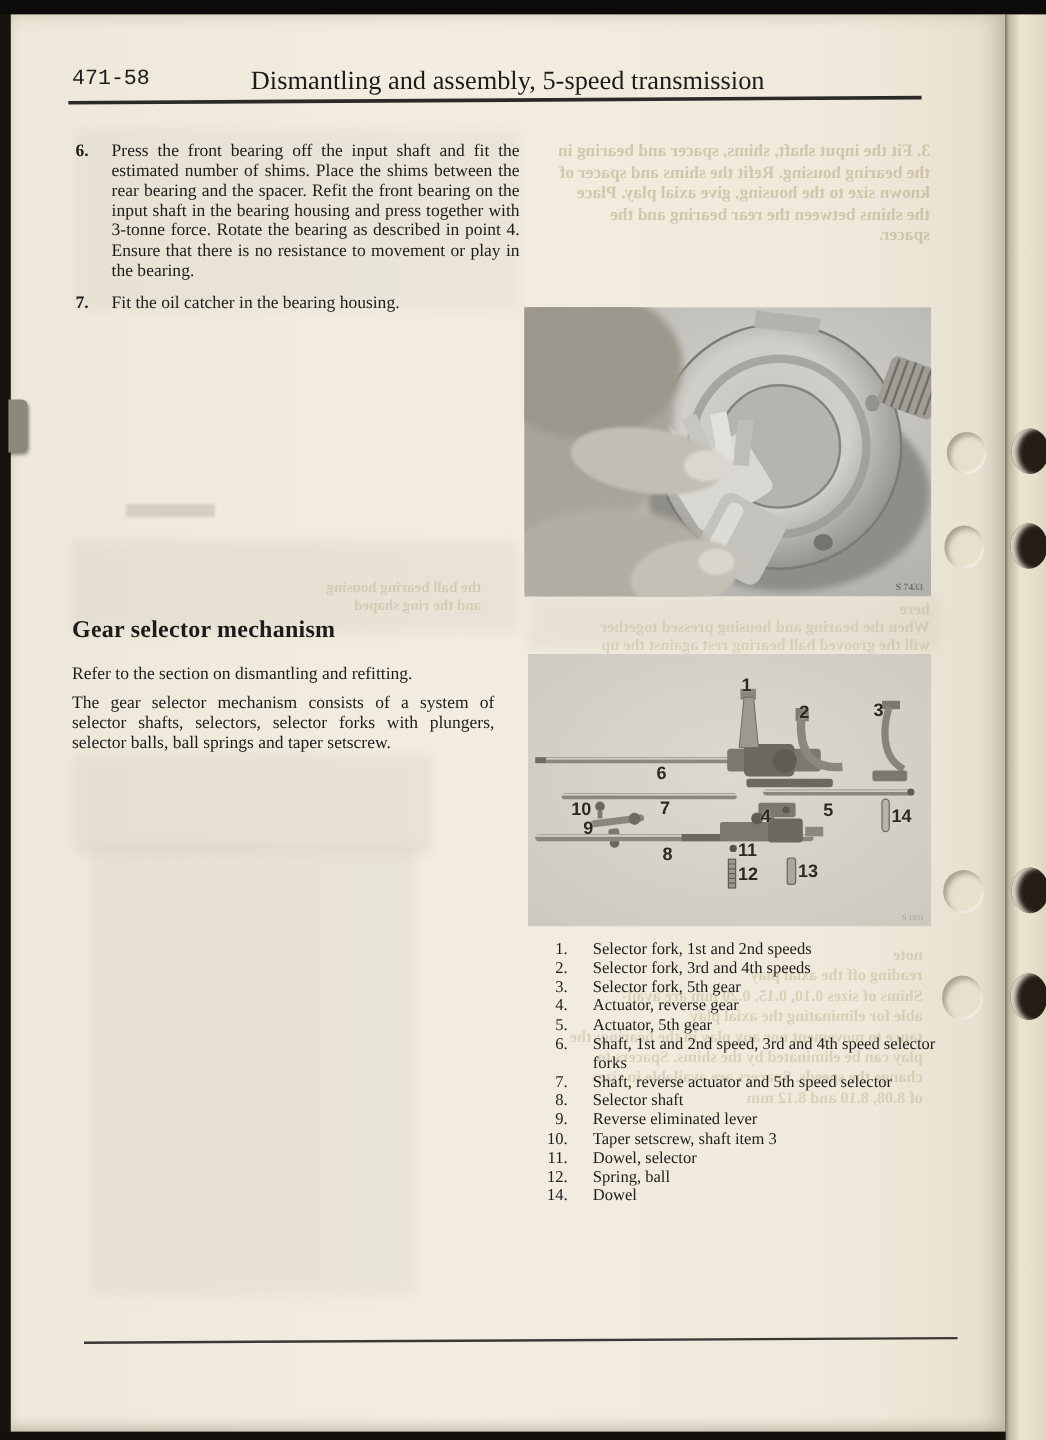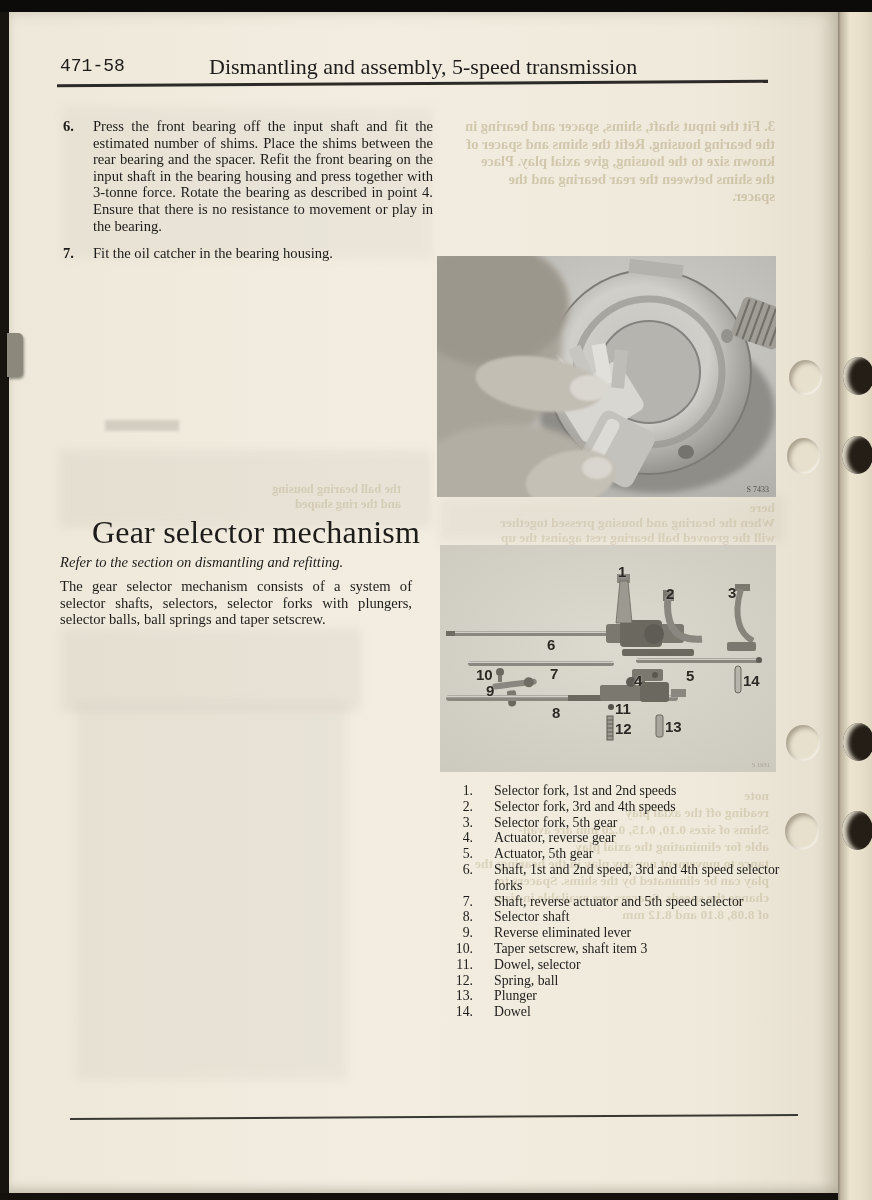--- a/index.html
+++ b/index.html
@@ -37,22 +37,22 @@
   .hdr-num{position:absolute;left:51px;top:44px;font-size:18px;z-index:3;font-family:Liberation Mono, monospace;}
   .hdr-title{position:absolute;left:200px;top:42px;width:557px;text-align:left;font-size:22px;z-index:3;}
   .hdr-rule{position:absolute;left:48px;top:70px;width:711px;height:3px;background:#2c2a27;
             transform:rotate(-0.35deg);z-index:3;}
   
   .inst-wrap{position:absolute;left:54px;top:106px;width:372px;z-index:3;}
   .inst{display:flex;margin-bottom:11px;}
   .inst-num{width:22px;flex:none;font-weight:bold;font-size:14.6px;line-height:16.6px;}
   .inst-text{margin-left:8px;width:340px;font-size:14.6px;line-height:16.6px;text-align:justify;}
   
-  .sec-head{position:absolute;left:51px;top:502px;font-size:32px;font-weight:normal;letter-spacing:.2px;z-index:3;margin-left:32px;}
-  .sec-intro{position:absolute;left:51px;top:542px;width:360px;font-size:14.6px;line-height:16.6px;z-index:3;font-style:italic;}
+  .sec-head{position:absolute;left:51px;top:502px;font-size:20px;font-weight:bold;letter-spacing:.2px;z-index:3;}
+  .sec-intro{position:absolute;left:51px;top:542px;width:360px;font-size:14.6px;line-height:16.6px;z-index:3;}
   .sec-body{position:absolute;left:51px;top:566px;width:352px;font-size:14.6px;line-height:16.6px;text-align:justify;z-index:3;}
   
   .fig1{position:absolute;left:428px;top:244px;width:339px;height:241px;z-index:3;}
   .fig2{position:absolute;left:431px;top:533px;width:336px;height:227px;z-index:3;}
   .fig2 .co{position:absolute;font-family:"Liberation Sans", sans-serif;font-weight:bold;
             font-size:15px;color:#2b2924;text-shadow:0 0 2px rgba(230,228,220,.6);}
   
   .parts{position:absolute;left:438px;top:771px;width:336px;z-index:3;}
   .prow{display:flex;}
   .pnum{width:26px;flex:none;text-align:right;font-size:13.8px;line-height:15.8px;}
@@ -324,24 +324,20 @@
         </div>
       <div class="prow">
           <span class="pnum">11.</span>
           <span class="ptext">Dowel, selector</span>
         </div>
       <div class="prow">
           <span class="pnum">12.</span>
           <span class="ptext">Spring, ball</span>
         </div>
       <div class="prow">
-          <span class="pnum">13.</span>
-          <span class="ptext">Plunger</span>
-        </div>
-      <div class="prow">
           <span class="pnum">14.</span>
           <span class="ptext">Dowel</span>
         </div>
     </div>
 
     <div class="bot-rule"></div>
   </div>
 
   <div class="hole on-page h1"></div>
   <div class="hole on-page h2"></div>

